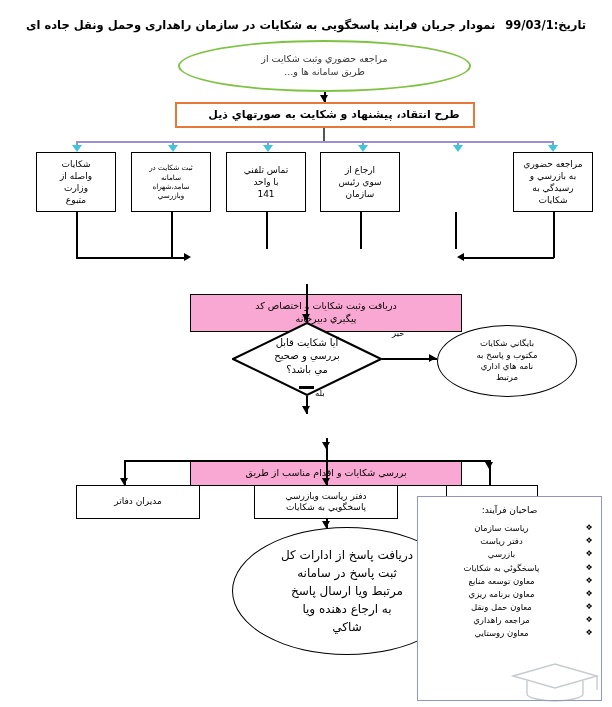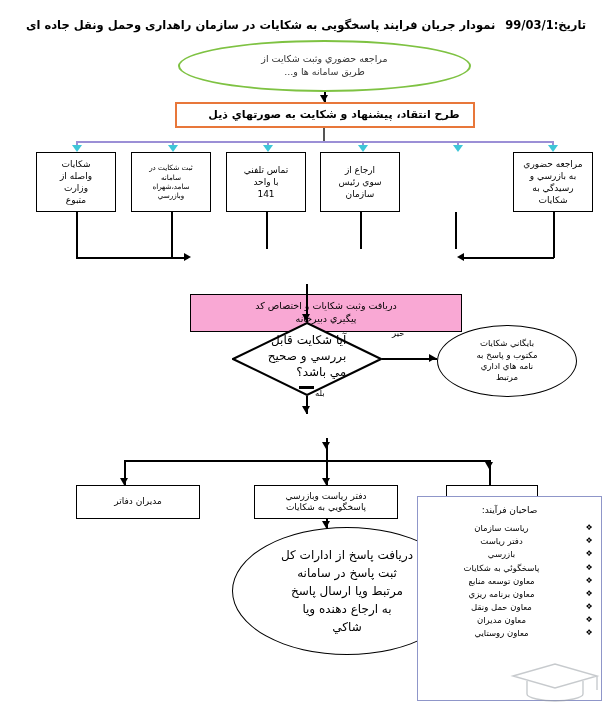--- a/index.html
+++ b/index.html
@@ -77,22 +77,22 @@
   .wbox{border:1.5px solid #000;background:#f9a8d4;margin-top:48px;}
   .wbox .node-text{font-size:9.5px;color:#000;letter-spacing:.4px;}
 
   
   .diamond-wrap{left:232px;top:322px;width:150px;height:74px;}
   .diamond-shape{
     position:absolute;inset:0;
   }
   .diamond-label{
     position:absolute;inset:0;display:flex;align-items:center;
-    justify-content:center;direction:rtl;
-    font-size:12px;line-height:1.35;color:#000;letter-spacing:.3px;
+    justify-content:center;text-align:center;direction:rtl;
+    font-size:10px;line-height:1.35;color:#000;letter-spacing:.3px;
     padding-bottom:6px;box-sizing:border-box;
   }
   .branch-label{
     position:absolute;font-size:8.5px;color:#000;direction:rtl;white-space:nowrap;
   }
 
   
   .arch-ellipse{
     left:437px;top:325px;width:140px;height:72px;
     border:1.5px solid #000;border-radius:50%;background:#fff;
@@ -242,20 +242,23 @@
 مكتوب و پاسخ به
 نامه هاي اداري
 مرتبط</div>
   </div>
 
   <div class="vline" style="left:306px;top:396px;height:18px;"></div>
   <div class="tbar" style="left:299px;top:386px;width:15px;"></div>
   <div class="branch-label" style="left:315px;top:388px;">بله</div>
   <div class="arrow-down" style="left:302px;top:406px;"></div>
 
+  <div class="abs wbox" style="left:190px;top:412px;width:272px;height:26px;">
+    <div class="node-text" style="white-space: pre-line;">بررسي شكايات و اقدام مناسب از طريق</div>
+  </div>
 
   <div class="vline" style="left:326px;top:438px;height:22px;"></div>
   <div class="arrow-down" style="left:322px;top:442px;"></div>
   <div class="hline" style="left:124px;top:460px;width:366px;"></div>
   <div class="vline" style="left:124px;top:460px;height:25px;"></div>
   <div class="arrow-down" style="left:120px;top:478px;"></div>
   <div class="vline" style="left:326px;top:460px;height:25px;"></div>
   <div class="arrow-down" style="left:322px;top:478px;"></div>
   <div class="vline" style="left:489px;top:460px;height:25px;"></div>
   <div class="arrow-down" style="left:485px;top:462px;"></div>
@@ -285,21 +288,21 @@
   <div class="abs legend">
     <div class="legend-title">صاحبان فرآيند:</div>
     <ul>
       <li><span class="bullet">❖</span><span>رياست سازمان</span></li>
       <li><span class="bullet">❖</span><span>دفتر رياست</span></li>
       <li><span class="bullet">❖</span><span>بازرسي</span></li>
       <li><span class="bullet">❖</span><span>پاسخگوئي به شكايات</span></li>
       <li><span class="bullet">❖</span><span>معاون توسعه منابع</span></li>
       <li><span class="bullet">❖</span><span>معاون برنامه ريزي</span></li>
       <li><span class="bullet">❖</span><span>معاون حمل ونقل</span></li>
-      <li><span class="bullet">❖</span><span>معاون مديران</span></li>
+      <li><span class="bullet">❖</span><span>مراجعه راهداري</span></li>
       <li><span class="bullet">❖</span><span>معاون روستايي</span></li>
     </ul>
   </div>
 
   <svg class="abs watermark" viewBox="0 0 100 44">
     <path d="M8 16 L50 4 L92 16 L50 28 Z" fill="none" stroke="#9aa0a6" stroke-width="1.4"></path>
     <path d="M22 21 L22 34 C22 38 38 41 50 41 C62 41 78 38 78 34 L78 21" fill="none" stroke="#9aa0a6" stroke-width="1.4"></path>
     <path d="M92 16 L92 30" fill="none" stroke="#9aa0a6" stroke-width="1.4"></path>
   </svg>
 

